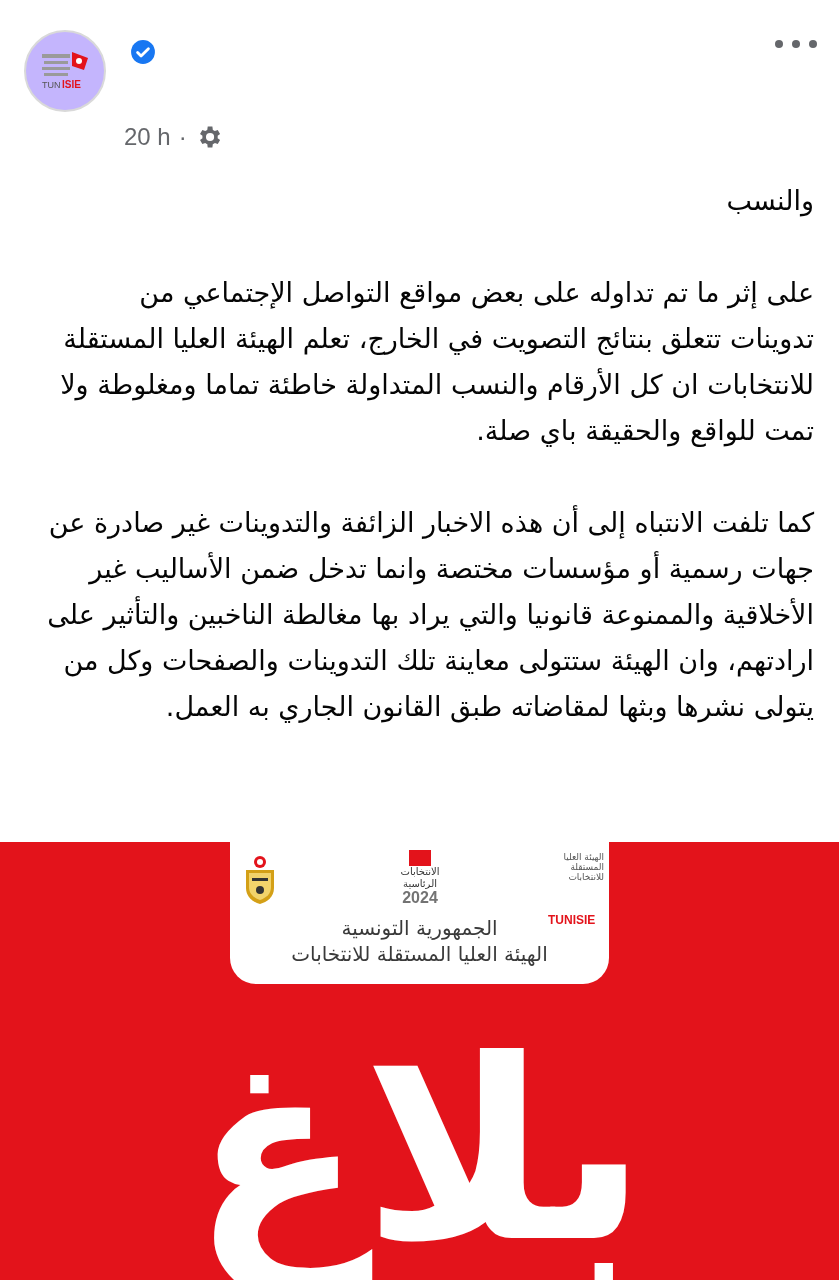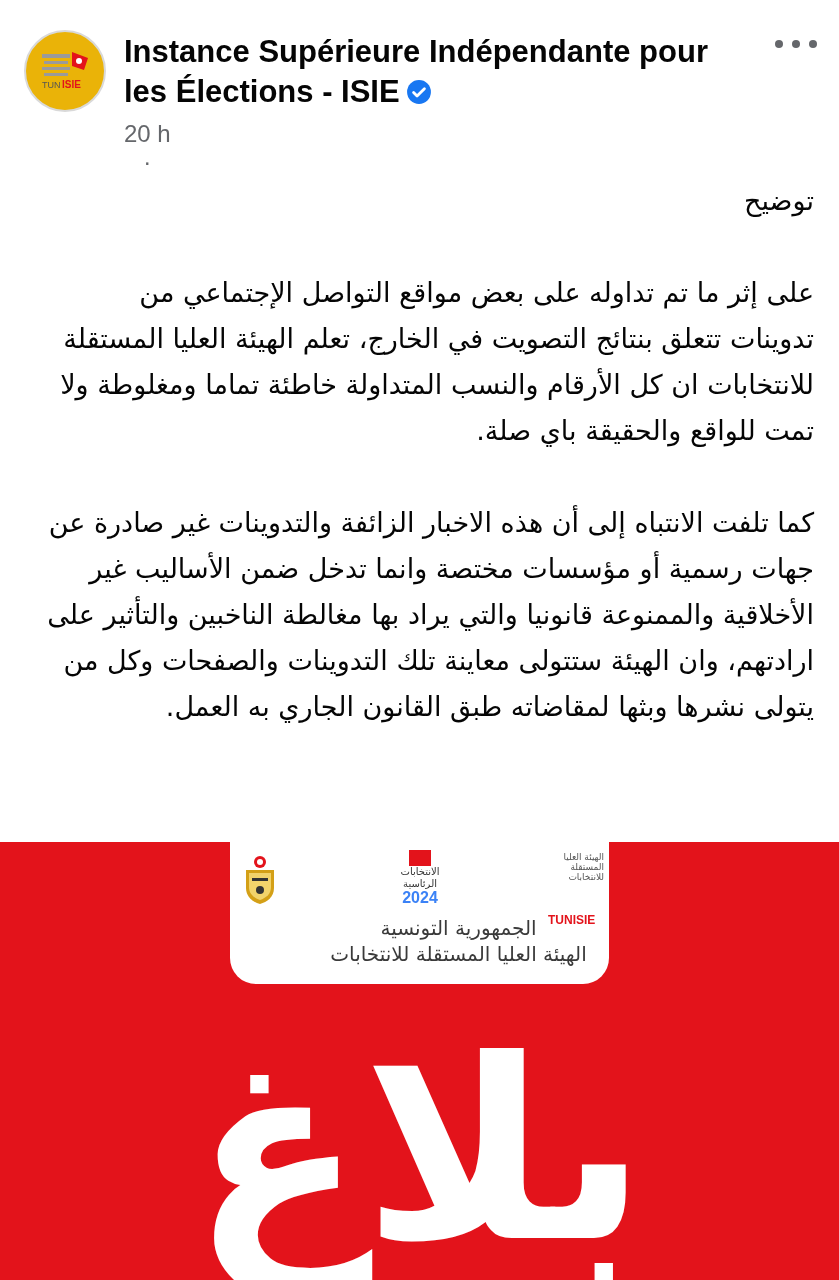--- a/index.html
+++ b/index.html
@@ -6,34 +6,34 @@
   body {
     width: 839px; height: 1280px; overflow: hidden;
     background: #ffffff;
     font-family: "Liberation Sans", "DejaVu Sans", sans-serif;
     color: #050505;
     position: relative;
   }
   .header { position: absolute; left: 0; top: 0; width: 839px; height: 160px; }
   .avatar {
     position: absolute; left: 24px; top: 30px; width: 82px; height: 82px;
-    border-radius: 50%; border: 2px solid #d9d9d9; background: #eab308;
+    border-radius: 50%; border: 2px solid #d9d9d9; background: #c4b5fd;
     box-sizing: border-box; overflow: hidden;
   }
   .avatar svg { position: absolute; left: 0; top: 0; }
   .page-name {
     position: absolute; left: 124px; top: 32px; width: 620px;
     font-size: 31px; font-weight: bold; line-height: 40px; color: #050505;
   }
   .verified {
     display: inline-block; width: 26px; height: 26px; vertical-align: -3px; margin-left: 6px;
   }
   .meta {
     position: absolute; left: 124px; top: 120px; height: 34px;
-    display: flex; align-items: center; font-size: 24px; color: #65676b; flex-direction: column;
+    display: flex; align-items: center; font-size: 24px; color: #65676b;
   }
   .meta .dot { margin: 0 8px; }
   .more-btn {
     position: absolute; right: 22px; top: 32px; width: 42px; height: 24px;
     display: flex; justify-content: space-between; align-items: center;
   }
   .more-btn span { width: 8px; height: 8px; border-radius: 50%; background: #65676b; display: block; }
 
   .post-text {
     position: absolute; left: 40px; top: 178px; width: 774px;
@@ -47,29 +47,29 @@
   .image {
     position: absolute; left: 0; top: 842px; width: 839px; height: 438px;
     background: #e3131b; overflow: hidden;
   }
   .image-card {
     position: absolute; left: 230px; top: 0; width: 379px; height: 142px;
     background: #ffffff; border-radius: 0 0 26px 26px;
   }
   .card-line1, .card-line2 {
     position: absolute; width: 379px; left: 0; text-align: center; direction: rtl;
-    font-family: "DejaVu Sans", sans-serif; color: #3a3a3a; padding-left: 39px;
+    font-family: "DejaVu Sans", sans-serif; color: #3a3a3a;
   }
   .card-line1 { top: 74px; font-size: 20px; }
   .card-line2 { top: 100px; font-size: 20px; }
   .logo-emblem { position: absolute; left: 10px; top: 12px; width: 40px; height: 52px; }
   .logo-2024 { position: absolute; left: 160px; top: 8px; width: 60px; height: 60px; text-align: center; }
   .logo-2024 .flag { width: 22px; height: 16px; background: #e3131b; margin: 0 auto; position: relative; }
   .logo-2024 .small { font-family: "DejaVu Sans", sans-serif; font-size: 10px; color: #333; line-height: 12px; direction: rtl; text-align: center; }
-  .logo-2024 .year { font-size: 16px; font-weight: bold; color: #3b82f6; line-height: 16px; }
+  .logo-2024 .year { font-size: 16px; font-weight: bold; color: #737373; line-height: 16px; }
   .logo-isie { position: absolute; left: 318px; top: 10px; width: 56px; height: 50px; }
   .logo-isie .txt { font-size: 9px; color: #555; line-height: 10px; direction: rtl; font-family: "DejaVu Sans", sans-serif; }
   .logo-isie .isie { font-size: 12px; font-weight: bold; color: #e3131b; margin-top: 31px; }
   .big-word {
     position: absolute; left: 0; top: 160px; width: 839px; text-align: center;
     direction: rtl; font-family: "DejaVu Sans", sans-serif; font-weight: bold;
     font-size: 250px; line-height: 300px; color: #ffffff;
   }
 </style>
 </head>
@@ -82,41 +82,41 @@
       <rect x="18" y="29" width="24" height="3" fill="#9a9a9a"></rect>
       <rect x="16" y="35" width="28" height="3" fill="#9a9a9a"></rect>
       <rect x="18" y="41" width="24" height="3" fill="#9a9a9a"></rect>
       <polygon points="46,20 62,26 58,38 46,34" fill="#e3131b"></polygon>
       <circle cx="53" cy="29" r="3" fill="#fff"></circle>
       <text x="16" y="56" font-size="9" font-family="Liberation Sans, sans-serif" fill="#555">TUN</text>
       <text x="36" y="56" font-size="10" font-weight="bold" font-family="Liberation Sans, sans-serif" fill="#e3131b">ISIE</text>
     </svg>
   </div>
   <div class="page-name">
-    <span>Instance Supérieure Indépendante pour les Élections - ISIE</span><svg class="verified" viewBox="0 0 24 24">
+    <svg class="verified" viewBox="0 0 24 24">
         <circle cx="12" cy="12" r="11" fill="#1877f2"></circle>
         <path d="M7 12.5l3.2 3.2L17 9" stroke="#fff" stroke-width="2.6" fill="none" stroke-linecap="round" stroke-linejoin="round"></path>
       </svg>
   </div>
   <div class="meta">
     <span>20 h</span>
     <span class="dot">·</span>
     <svg width="28" height="28" viewBox="0 0 24 24">
       <path fill="#65676b" d="M19.4 13a7.5 7.5 0 0 0 0-2l2.1-1.6-2-3.5-2.5 1a7.6 7.6 0 0 0-1.7-1L14.9 3h-4l-.4 2.9a7.6 7.6 0 0 0-1.7 1l-2.5-1-2 3.5L6.4 11a7.5 7.5 0 0 0 0 2l-2.1 1.6 2 3.5 2.5-1a7.6 7.6 0 0 0 1.7 1l.4 2.9h4l.4-2.9a7.6 7.6 0 0 0 1.7-1l2.5 1 2-3.5zM12.9 15.5a3.5 3.5 0 1 1 0-7 3.5 3.5 0 0 1 0 7z"></path>
     </svg>
   </div>
   <div class="more-btn">
     <span></span>
     <span></span>
     <span></span>
   </div>
 </div>
 
 <div class="post-text">
-  <p class="title">توضيح</p>
+  <p class="title">والنسب</p>
   <p class="para1">على إثر ما تم تداوله على بعض مواقع التواصل الإجتماعي من تدوينات تتعلق بنتائج التصويت في الخارج، تعلم الهيئة العليا المستقلة للانتخابات ان كل الأرقام والنسب المتداولة خاطئة تماما ومغلوطة ولا تمت للواقع والحقيقة باي صلة.</p>
   <p>كما تلفت الانتباه إلى أن هذه الاخبار الزائفة والتدوينات غير صادرة عن جهات رسمية أو مؤسسات مختصة وانما تدخل ضمن الأساليب غير الأخلاقية والممنوعة قانونيا والتي يراد بها مغالطة الناخبين  والتأثير على ارادتهم، وان الهيئة ستتولى معاينة تلك التدوينات والصفحات وكل من يتولى نشرها وبثها لمقاضاته طبق القانون الجاري به العمل.</p>
 </div>
 
 <div class="image">
   <div class="image-card">
     <svg class="logo-emblem" viewBox="0 0 40 52">
       <circle cx="20" cy="8" r="6" fill="#e3131b"></circle>
       <circle cx="20" cy="8" r="3" fill="#fff"></circle>
       <path d="M6 16h28v18c0 9-7 14-14 16-7-2-14-7-14-16z" fill="#d4a017"></path>

